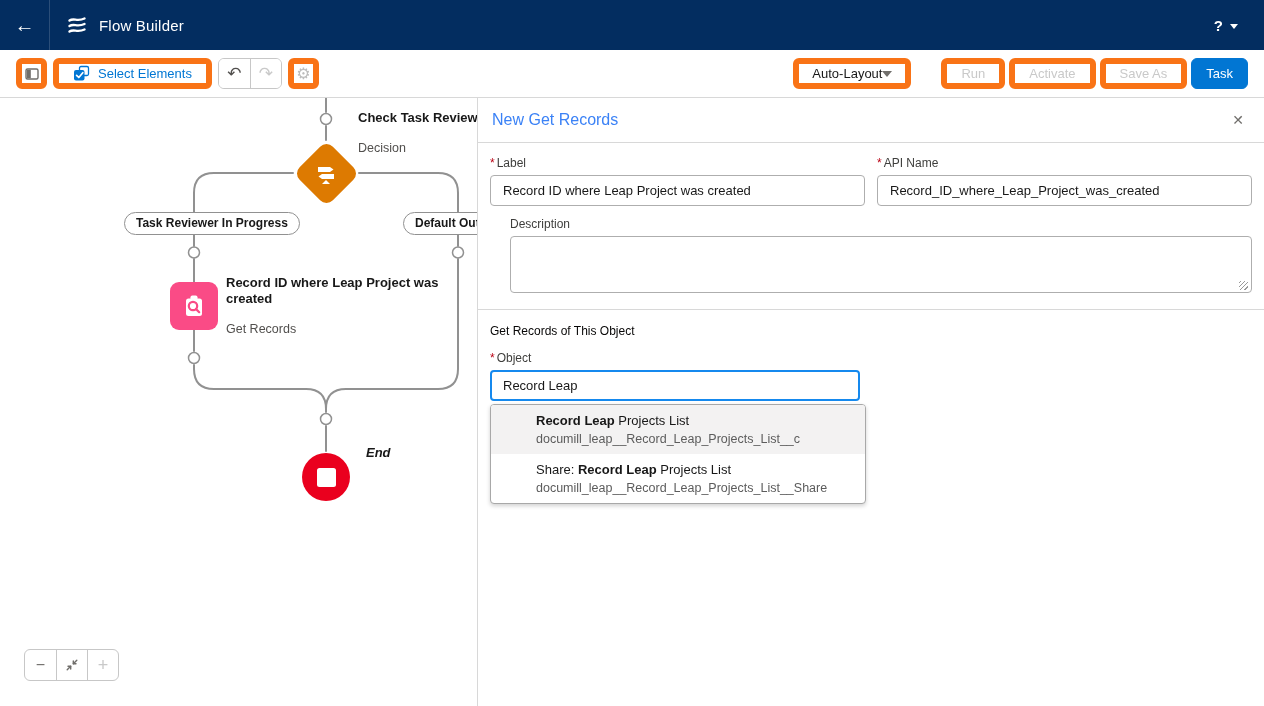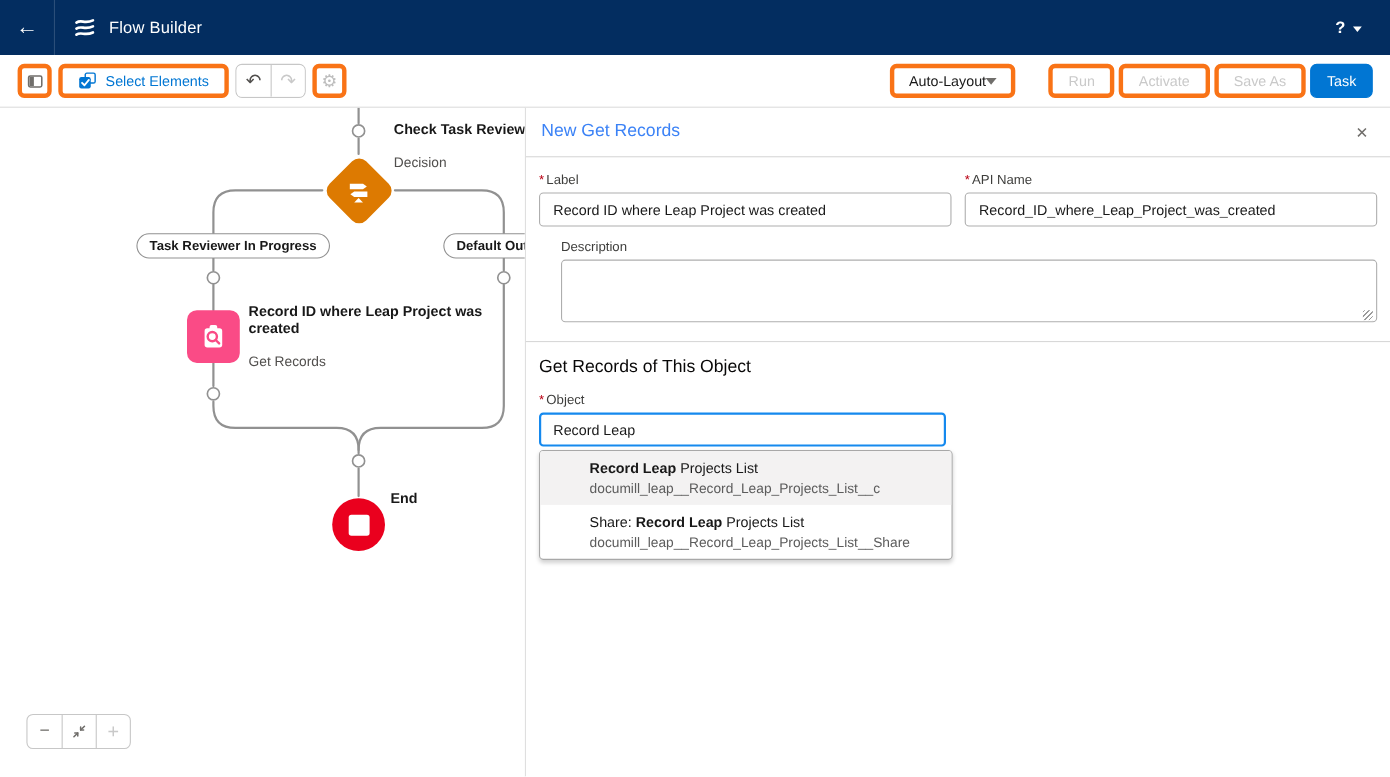--- a/index.html
+++ b/index.html
@@ -14,21 +14,21 @@
   .brand-title { color:#fff; font-size:15px; font-weight:500; letter-spacing:.2px; }
   .nav-help { margin-left:auto; margin-right:26px; display:flex; align-items:center; gap:7px;
               color:#fff; cursor:pointer; }
   .nav-help .qmark { font-size:15px; font-weight:700; }
   .caret-w { width:0; height:0; border-left:4px solid transparent; border-right:4px solid transparent;
              border-top:5px solid #fff; margin-top:2px; }
 
   
   .toolbar { height:48px; background:#fff; border-bottom:1px solid #d8d8d8;
              display:flex; align-items:center; padding:0 16px; gap:6px; }
-  .tbtn { height:31px; background:#fff; border:4px solid #f97316; border-radius:6px;
+  .tbtn { height:31px; background:#fff; border:6px solid #f97316; border-radius:6px;
           display:flex; align-items:center; justify-content:center; font-size:13px;
           color:#181818; cursor:pointer; padding:0 14px; }
   .tbtn.icon-only { width:31px; padding:0; }
   .tbtn.blue { color:#0176D3; gap:8px; }
   .undo-redo { height:31px; border:1px solid #c7c7c7; border-radius:6px; display:flex; overflow:hidden; }
   .undo-redo .half { width:31px; display:flex; align-items:center; justify-content:center;
                      font-size:17px; cursor:pointer; background:#fff; }
   .undo-redo .half + .half { border-left:1px solid #c7c7c7; }
   .u-enabled { color:#514f4d; }
   .u-disabled { color:#c9c9c9; }
@@ -87,21 +87,21 @@
   .req { color:#BA0517; padding-right:2px; }
   .tinput { width:100%; height:31px; border:1px solid #aeaeae; border-radius:4px;
             padding:0 12px; font-size:13px; color:#181818; font-family:"Liberation Sans",sans-serif;
             background:#fff; outline:none; }
   .desc-wrap { position:relative; margin-top:11px;padding-left:20px; }
   .tarea { width:100%; height:57px; border:1px solid #aeaeae; border-radius:4px; resize:none;
            padding:6px 12px; font-size:13px; font-family:"Liberation Sans",sans-serif; outline:none; }
   .grip { position:absolute; right:4px; bottom:7px; width:9px; height:9px;
           background:repeating-linear-gradient(-45deg, transparent, transparent 2px, #9a9a9a 2px, #9a9a9a 3px); }
   .sect-divider { margin:12px -12px 0; border-top:1px solid #d8d8d8; }
-  .sect-title { margin-top:14px; font-size:16px; color:#080707; }
+  .sect-title { margin-top:14px; font-size:12px; color:#080707; }
   .obj-field { margin-top:13px; width:370px; }
   .focused { border:2px solid #1589ee; padding:0 11px; }
   .dropdown { width:376px; margin-top:3px; background:#fff; border:1px solid #a8a8a8; border-radius:4px;
               box-shadow:0 2px 4px rgba(0,0,0,.18); overflow:hidden; }
   .opt { padding:7px 12px 7px 45px; cursor:pointer; }
   .opt.hl { background:#f3f2f2; }
   .opt-l1 { font-size:13px; color:#181818; line-height:17px; }
   .opt-l1 b { font-weight:700; }
   .opt-l2 { font-size:12.5px; color:#5c5c5c; line-height:16px; margin-top:2px; }
 </style>
@@ -222,21 +222,21 @@
       </svg>
     </div>
     <div class="node-text" style="left:226px; top:177px; width:248px;">
       <div class="t">Record ID where Leap Project was created</div>
       <div class="s">Get Records</div>
     </div>
 
     <div class="end-node">
       <div class="sq"></div>
     </div>
-    <div class="node-text" style="left:355px; top:347px;">
+    <div class="node-text" style="left:366px; top:347px;font-style:italic;">
       <div class="t">End</div>
     </div>
 
     <div class="zoom-ctrl">
       <div class="zc z-minus">
         <span>−</span>
       </div>
       <div class="zc">
         <svg width="16" height="16" viewBox="0 0 16 16">
           <g stroke="#706e6b" stroke-width="1.4" fill="none" stroke-linecap="round">

